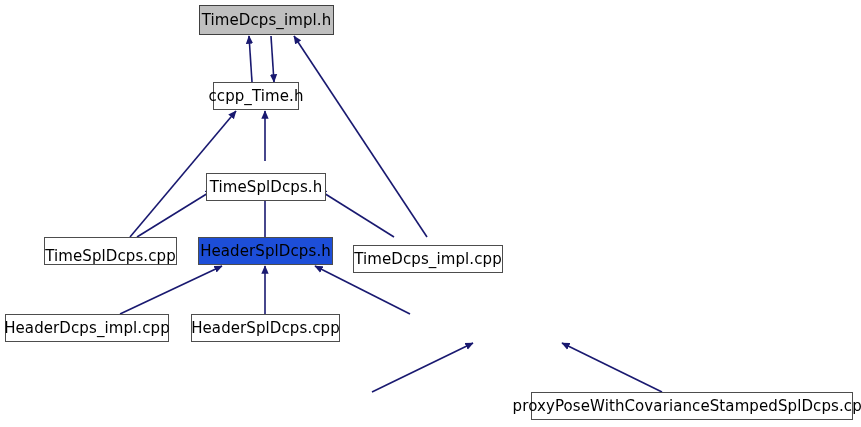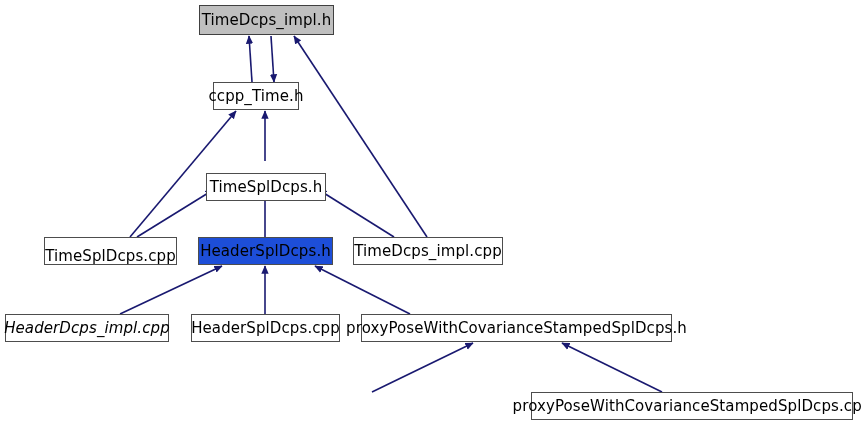--- a/index.html
+++ b/index.html
@@ -79,31 +79,28 @@
     </div>
     <div class="node" style="left: 206px; top: 161px; width: 120px; height: 28px; background: rgb(255, 255, 255); border-color: rgb(77, 77, 77); margin-top: 12px;">
       <span class="lbl">TimeSplDcps.h</span>
     </div>
     <div class="node" style="left: 44px; top: 237px; width: 133px; height: 28px; background: rgb(255, 255, 255); border-color: rgb(77, 77, 77); align-items: flex-end;">
       <span class="lbl">TimeSplDcps.cpp</span>
     </div>
     <div class="node" style="left: 198px; top: 237px; width: 135px; height: 28px; background: #1d4ed8; border-color: rgb(77, 77, 77);">
       <span class="lbl">HeaderSplDcps.h</span>
     </div>
-    <div class="node" style="left: 353px; top: 237px; width: 150px; height: 28px; background: rgb(255, 255, 255); border-color: rgb(77, 77, 77);">
+    <div class="node" style="left: 353px; top: 245px; width: 150px; height: 28px; background: rgb(255, 255, 255); border-color: rgb(77, 77, 77);">
       <span class="lbl">TimeDcps_impl.cpp</span>
     </div>
-    <div class="node" style="left: 5px; top: 314px; width: 164px; height: 28px; background: rgb(255, 255, 255); border-color: rgb(77, 77, 77); font-style: italic;">
+    <div class="node" style="left: 5px; top: 314px; width: 164px; height: 28px; background: rgb(255, 255, 255); border-color: rgb(77, 77, 77);">
       <span class="lbl">HeaderDcps_impl.cpp</span>
     </div>
     <div class="node" style="left: 191px; top: 314px; width: 149px; height: 28px; background: rgb(255, 255, 255); border-color: rgb(77, 77, 77); text-align: right;">
       <span class="lbl">HeaderSplDcps.cpp</span>
-    </div>
-    <div class="node" style="left: 361px; top: 314px; width: 311px; height: 28px; background: rgb(255, 255, 255); border-color: rgb(77, 77, 77);">
-      <span class="lbl">proxyPoseWithCovarianceStampedSplDcps.h</span>
     </div>
     <div class="node" style="left: 171px; top: 392px; width: 341px; height: 28px; background: rgb(255, 255, 255); border-color: rgb(77, 77, 77); margin-top: 36px;">
       <span class="lbl">proxyPoseWithCovarianceStampedDcps_impl.cpp</span>
     </div>
     <div class="node" style="left: 531px; top: 392px; width: 322px; height: 28px; background: rgb(255, 255, 255); border-color: rgb(77, 77, 77);">
       <span class="lbl">proxyPoseWithCovarianceStampedSplDcps.cpp</span>
     </div>
   </div>
 
 </body></html>

